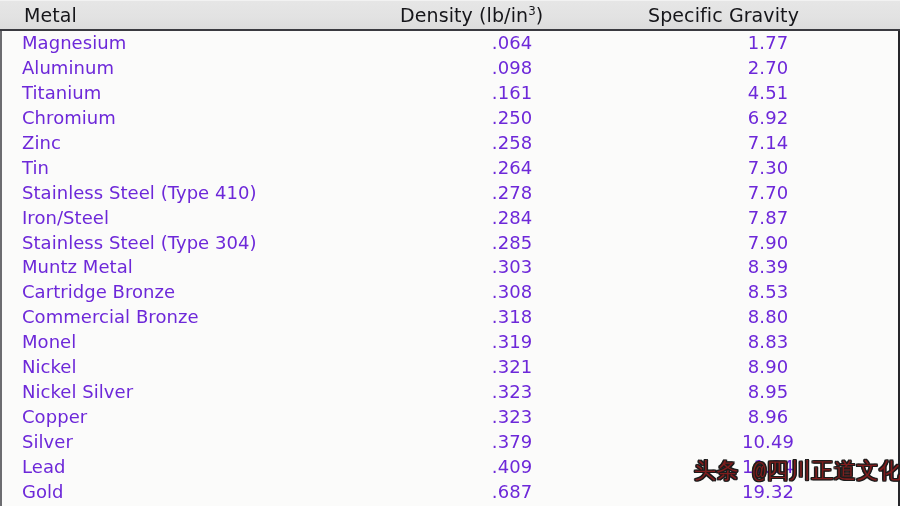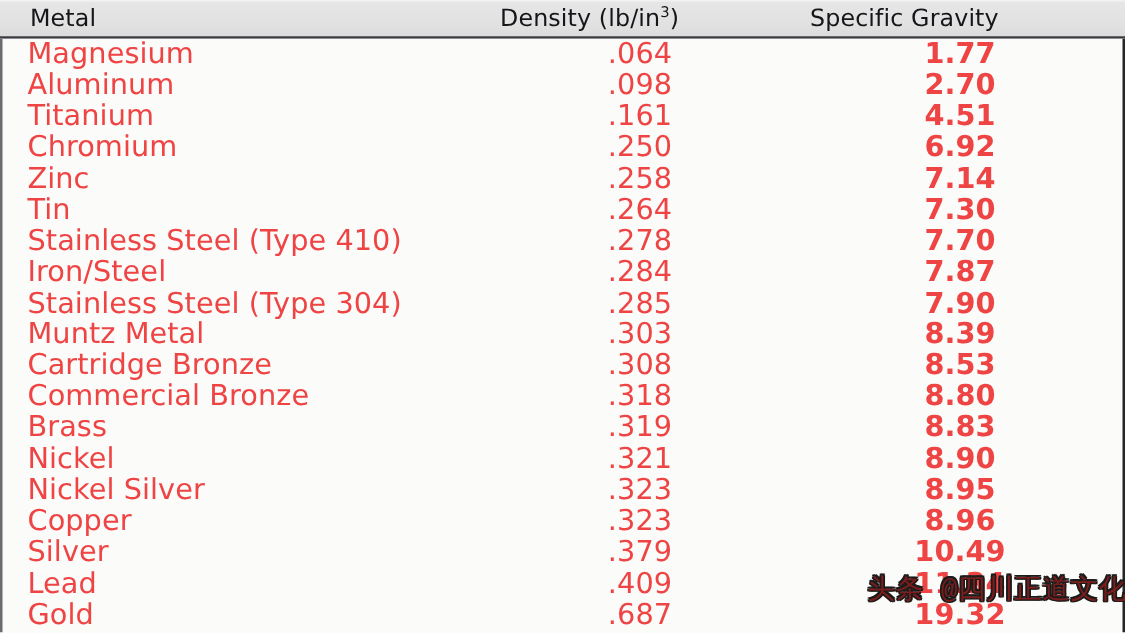--- a/index.html
+++ b/index.html
@@ -68,28 +68,28 @@
   }
   .trow {
     position: relative;
     height: 24.95px;
   }
   .td {
     position: absolute;
     top: 0;
     height: 24.95px;
     line-height: 24.2px;
-    font-size: 23px;
-    color: #ef4444;
+    font-size: 18px;
+    color: #6d28d9;
     white-space: nowrap;
     letter-spacing: 0.05px;
   }
   .td-metal { left: 20px; text-align: left; }
   .td-density { left: 398px; width: 224px; text-align: center; }
-  .td-sg { left: 646px; width: 240px; text-align: center; font-weight: bold; }
+  .td-sg { left: 646px; width: 240px; text-align: center; }
 
   
   .watermark {
     position: absolute;
     left: 694px;
     top: 460px;
     font-size: 22px;
     line-height: 26px;
     color: #7f1d1d;
     font-family: Liberation Mono, monospace;
@@ -175,21 +175,21 @@
         <div class="td td-metal">Cartridge Bronze</div>
         <div class="td td-density">.308</div>
         <div class="td td-sg">8.53</div>
       </div>
       <div class="trow">
         <div class="td td-metal">Commercial Bronze</div>
         <div class="td td-density">.318</div>
         <div class="td td-sg">8.80</div>
       </div>
       <div class="trow">
-        <div class="td td-metal">Brass</div>
+        <div class="td td-metal">Monel</div>
         <div class="td td-density">.319</div>
         <div class="td td-sg">8.83</div>
       </div>
       <div class="trow">
         <div class="td td-metal">Nickel</div>
         <div class="td td-density">.321</div>
         <div class="td td-sg">8.90</div>
       </div>
       <div class="trow">
         <div class="td td-metal">Nickel Silver</div>

